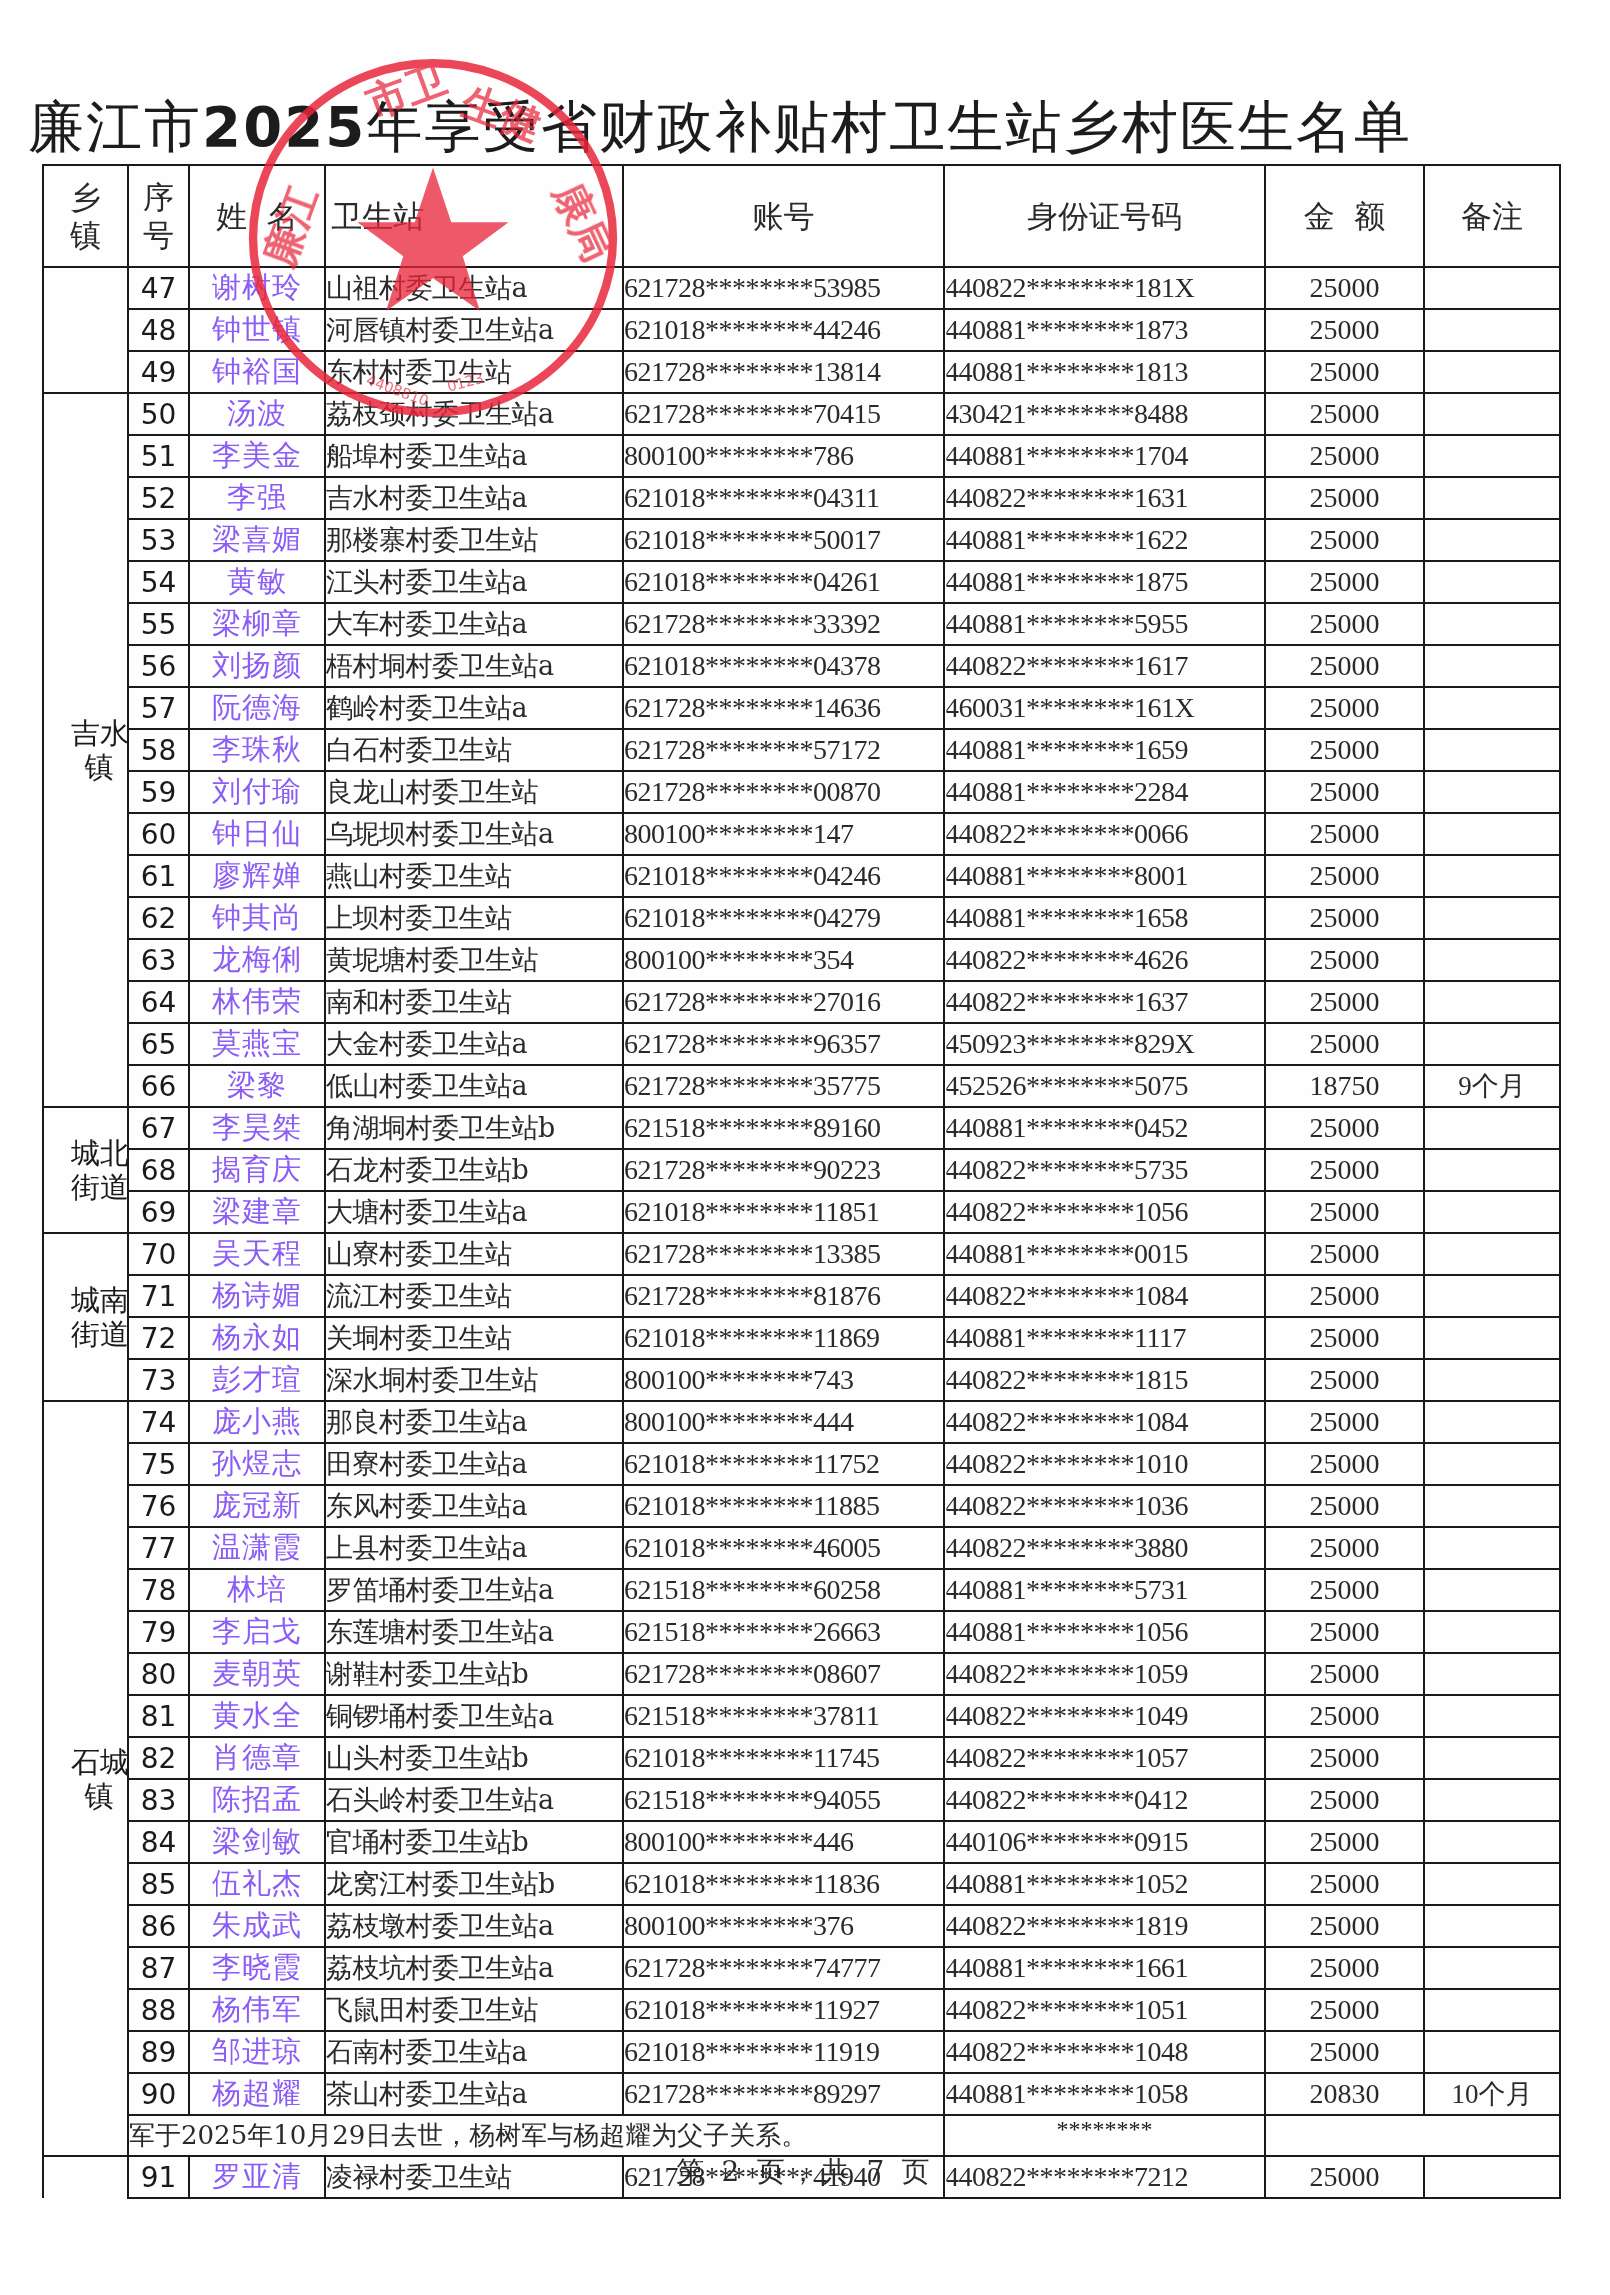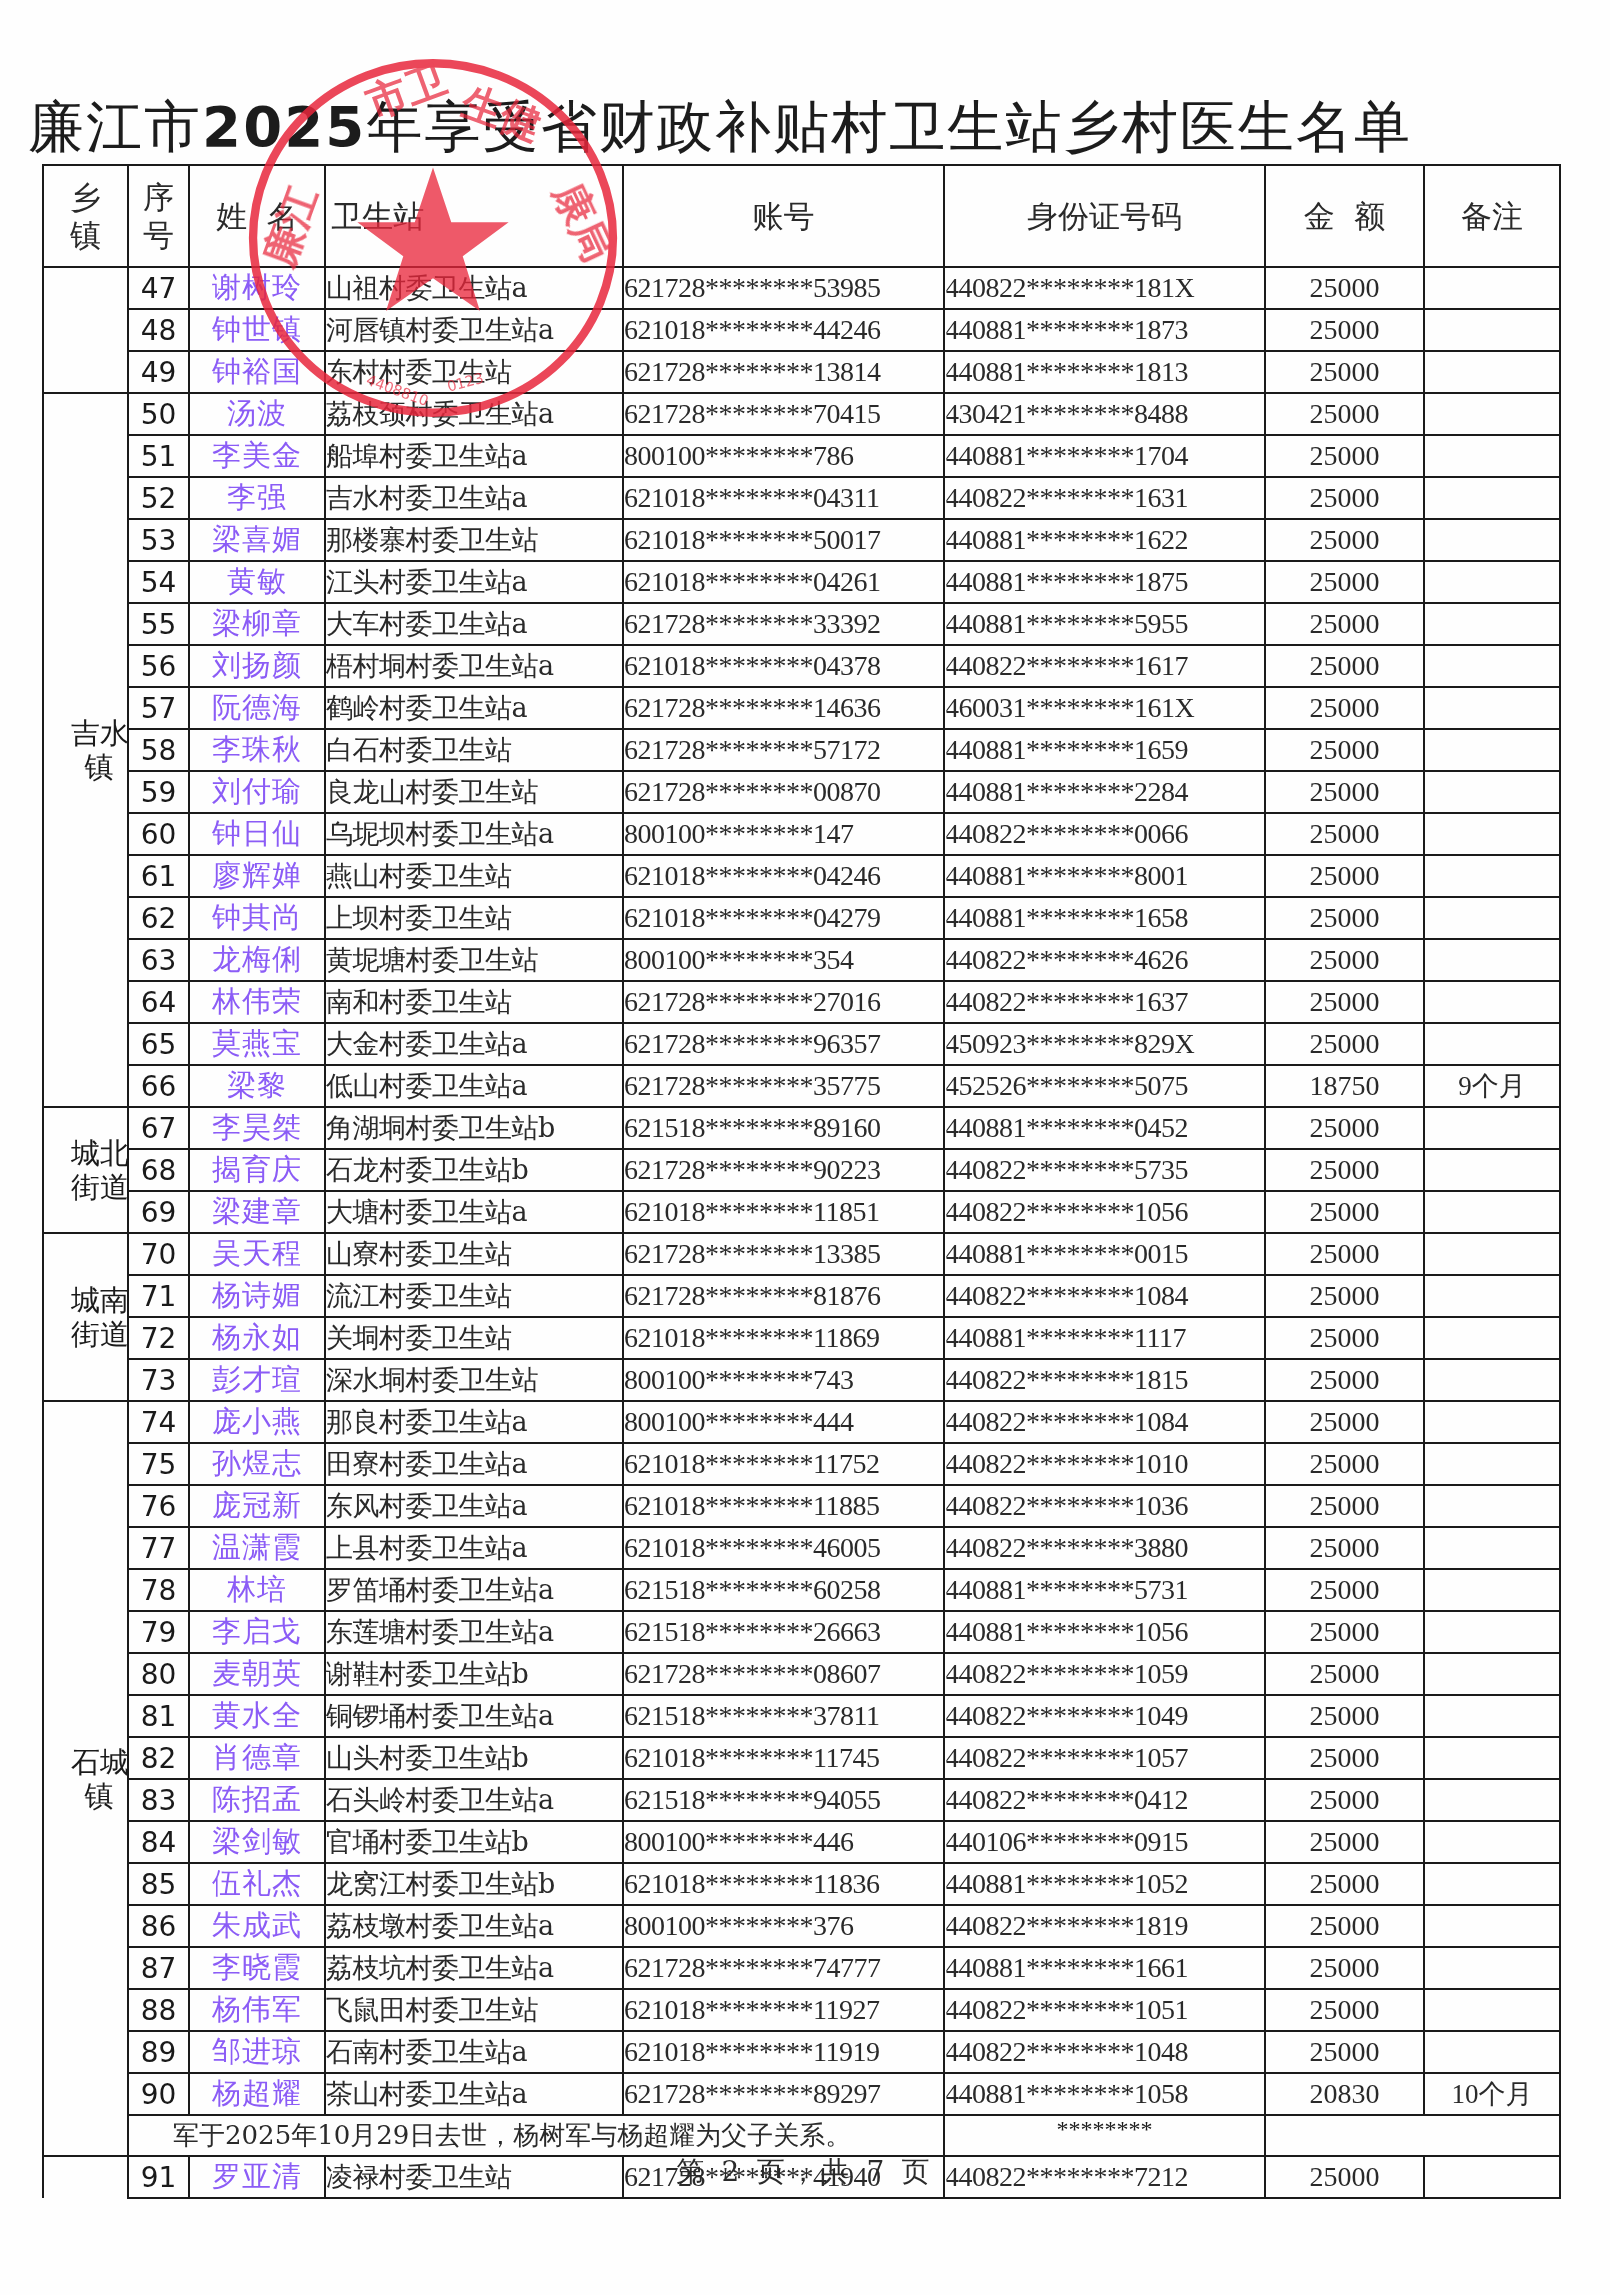--- a/index.html
+++ b/index.html
@@ -100,21 +100,21 @@
     color: #2a2a2a;
   }
   td.note-text {
     font-family: "DejaVu Serif", "Liberation Serif", serif;
     font-size: 26px;
     text-align: left;
     padding-left: 1px;
     direction: rtl;
     color: #2a2a2a;
   }
-  td.note-text span { direction: ltr; unicode-bidi: bidi-override; padding-left: 44px; }
+  td.note-text span { direction: ltr; unicode-bidi: bidi-override; }
   td.note-mask {
     font-family: "Liberation Serif", "DejaVu Serif", serif;
     font-size: 24px;
     text-align: center;
     vertical-align: top;
     padding-top: 3.1px;
   }
   td.no-bottom { border-bottom: none !important; }
   .footer {
     position: absolute;

